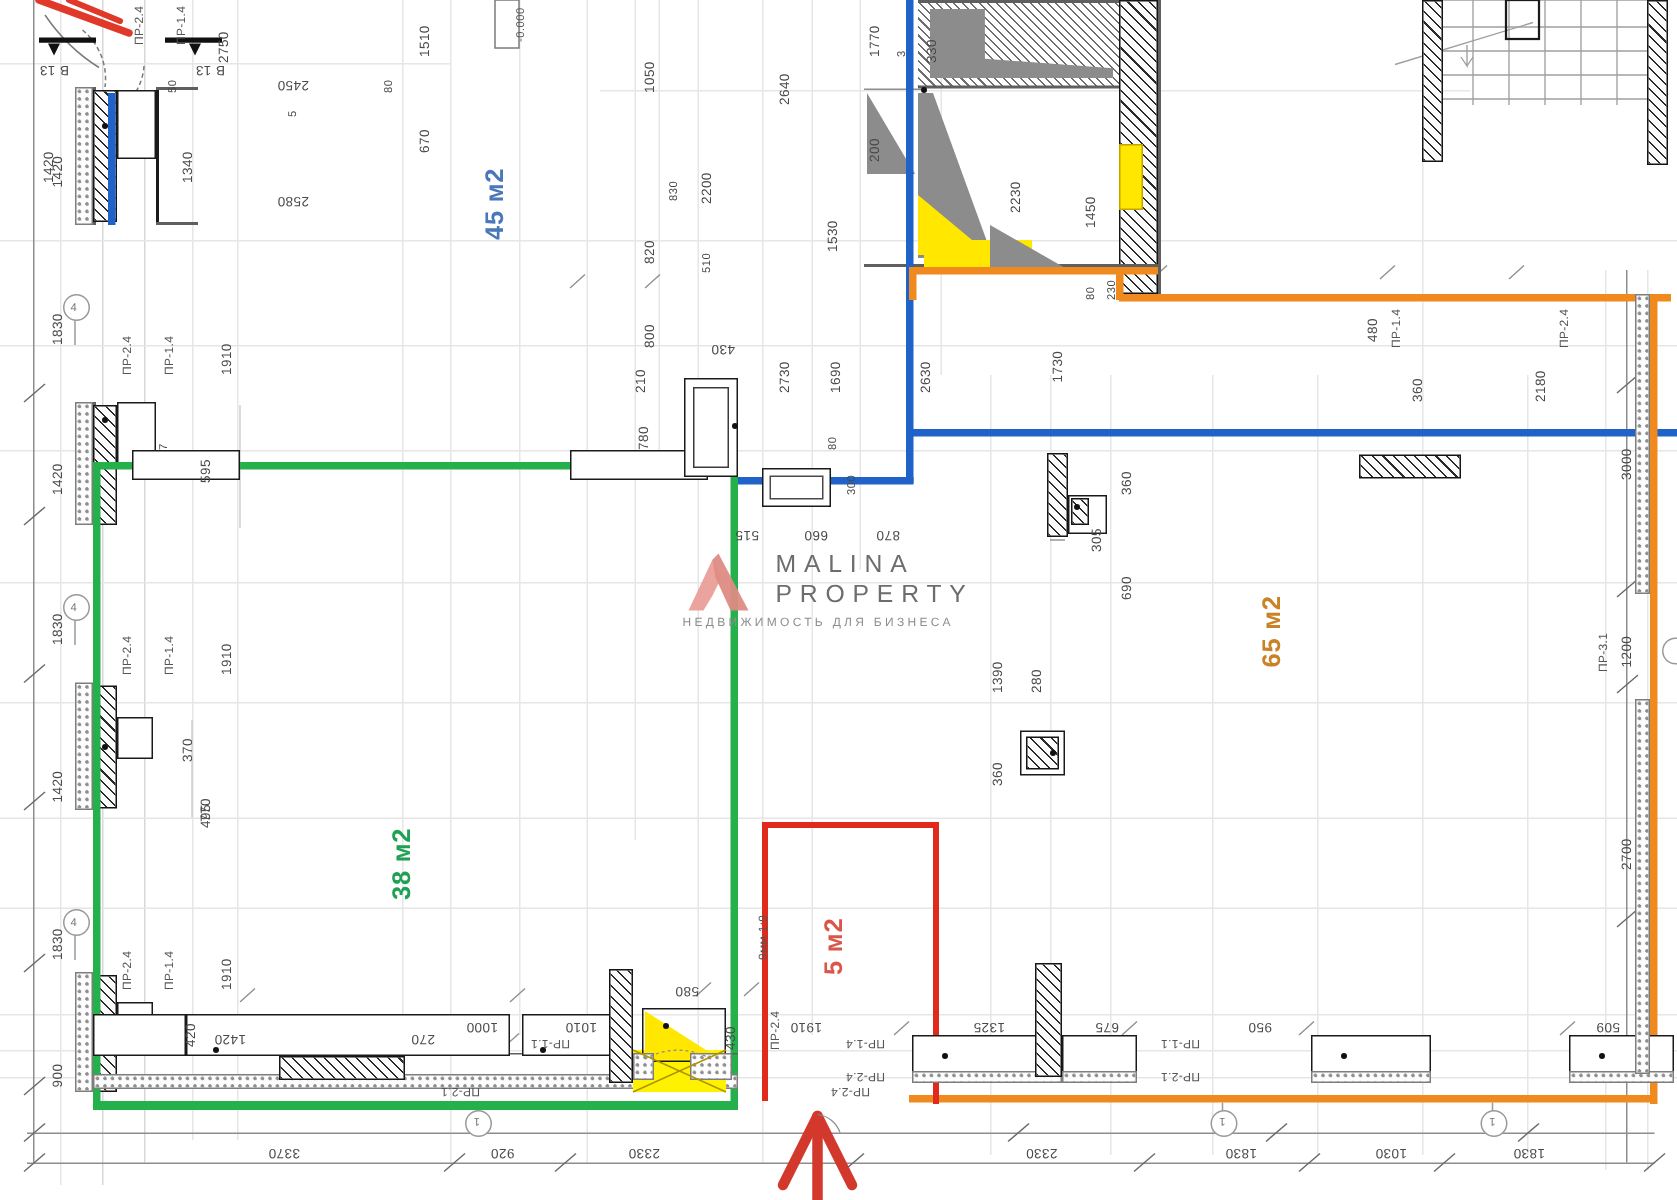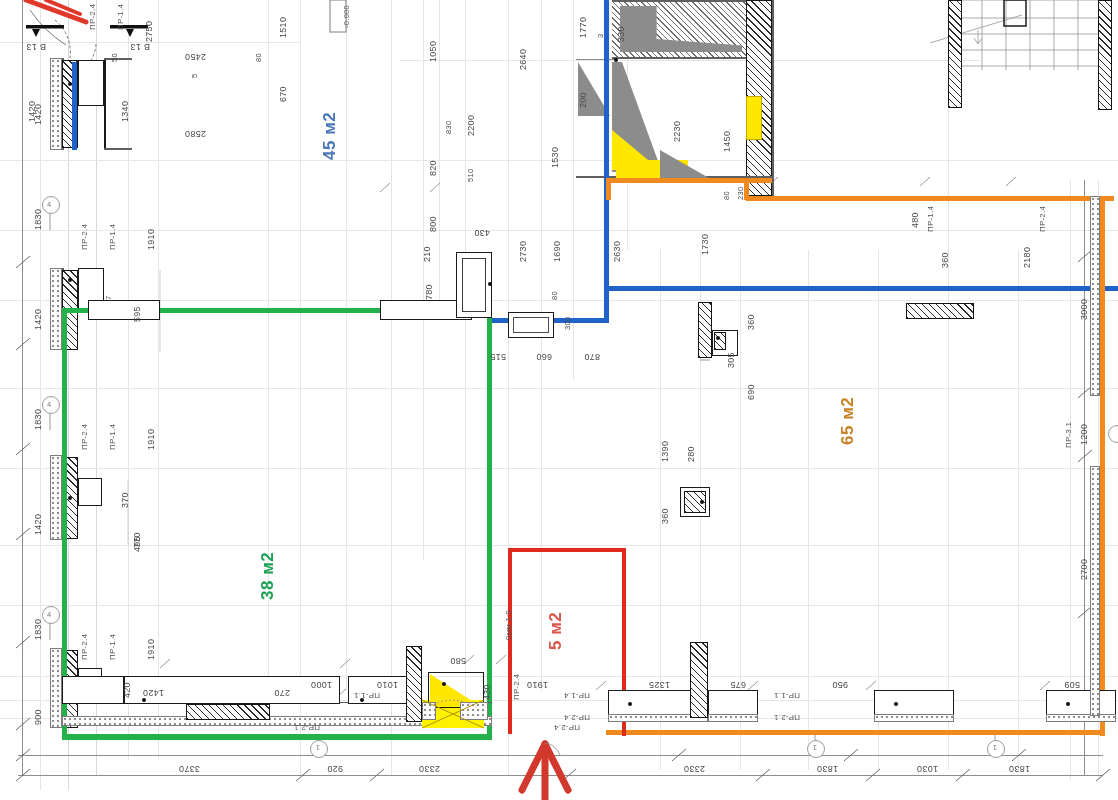--- a/index.html
+++ b/index.html
@@ -528,14 +528,23 @@
   <div class="dim r90" style="left:146px;top:250px;">1910</div>
   <div class="dim r90" style="left:146px;top:450px;">1910</div>
   <div class="dim r90" style="left:146px;top:660px;">1910</div>
   <div class="tag r90" style="left:80px;top:250px;color:#555;">ПР-2.4</div>
   <div class="tag r90" style="left:108px;top:250px;color:#555;">ПР-1.4</div>
   <div class="tag r90" style="left:80px;top:450px;color:#555;">ПР-2.4</div>
   <div class="tag r90" style="left:108px;top:450px;color:#555;">ПР-1.4</div>
   <div class="tag r90" style="left:80px;top:660px;color:#555;">ПР-2.4</div>
   <div class="tag r90" style="left:108px;top:660px;color:#555;">ПР-1.4</div>
 
+  <div id="wm">
+    <svg class="mk" viewBox="0 0 48 42">
+      <path d="M4 40 L20 6 L26 18 L20 30 L14 40 Z" fill="#e99f98" opacity="0.95"></path>
+      <path d="M20 6 L24 2 L44 40 L32 40 L22 18 Z" fill="#de8c84" opacity="0.95"></path>
+    </svg>
+    <div class="t1">MALINA</div>
+    <div class="t2">PROPERTY</div>
+    <div class="t3">НЕДВИЖИМОСТЬ ДЛЯ БИЗНЕСА</div>
+  </div>
 
 </div>
 
 </body></html>

